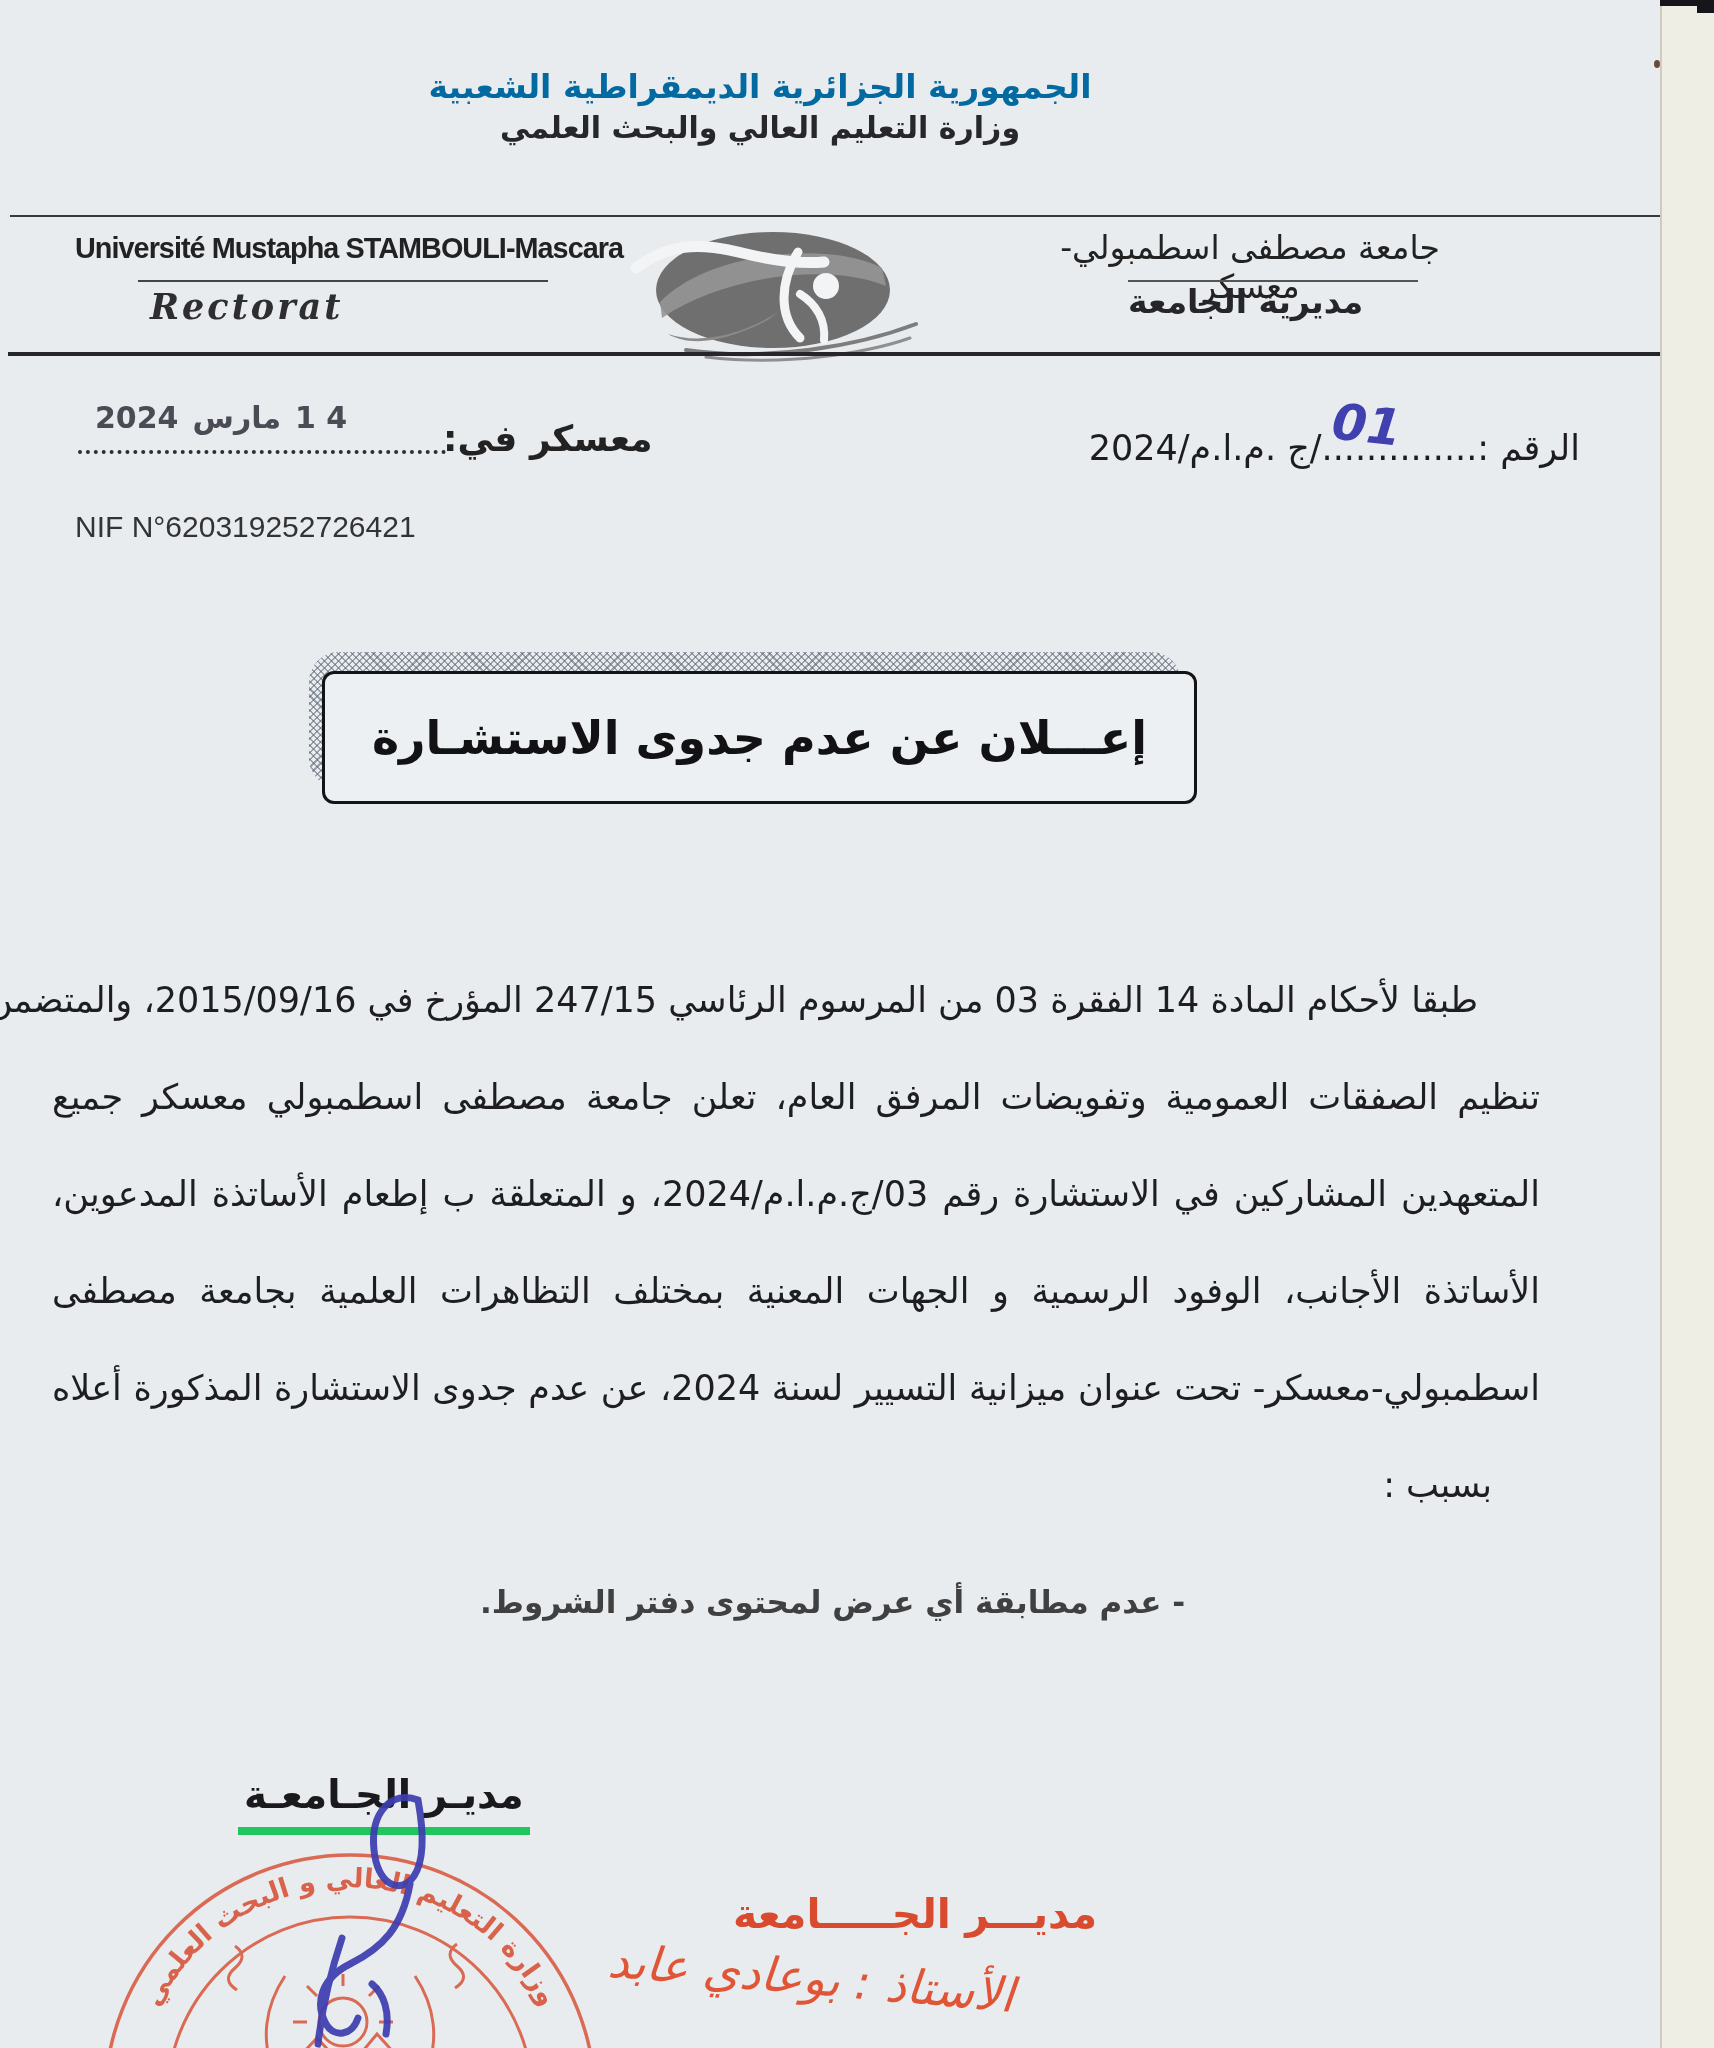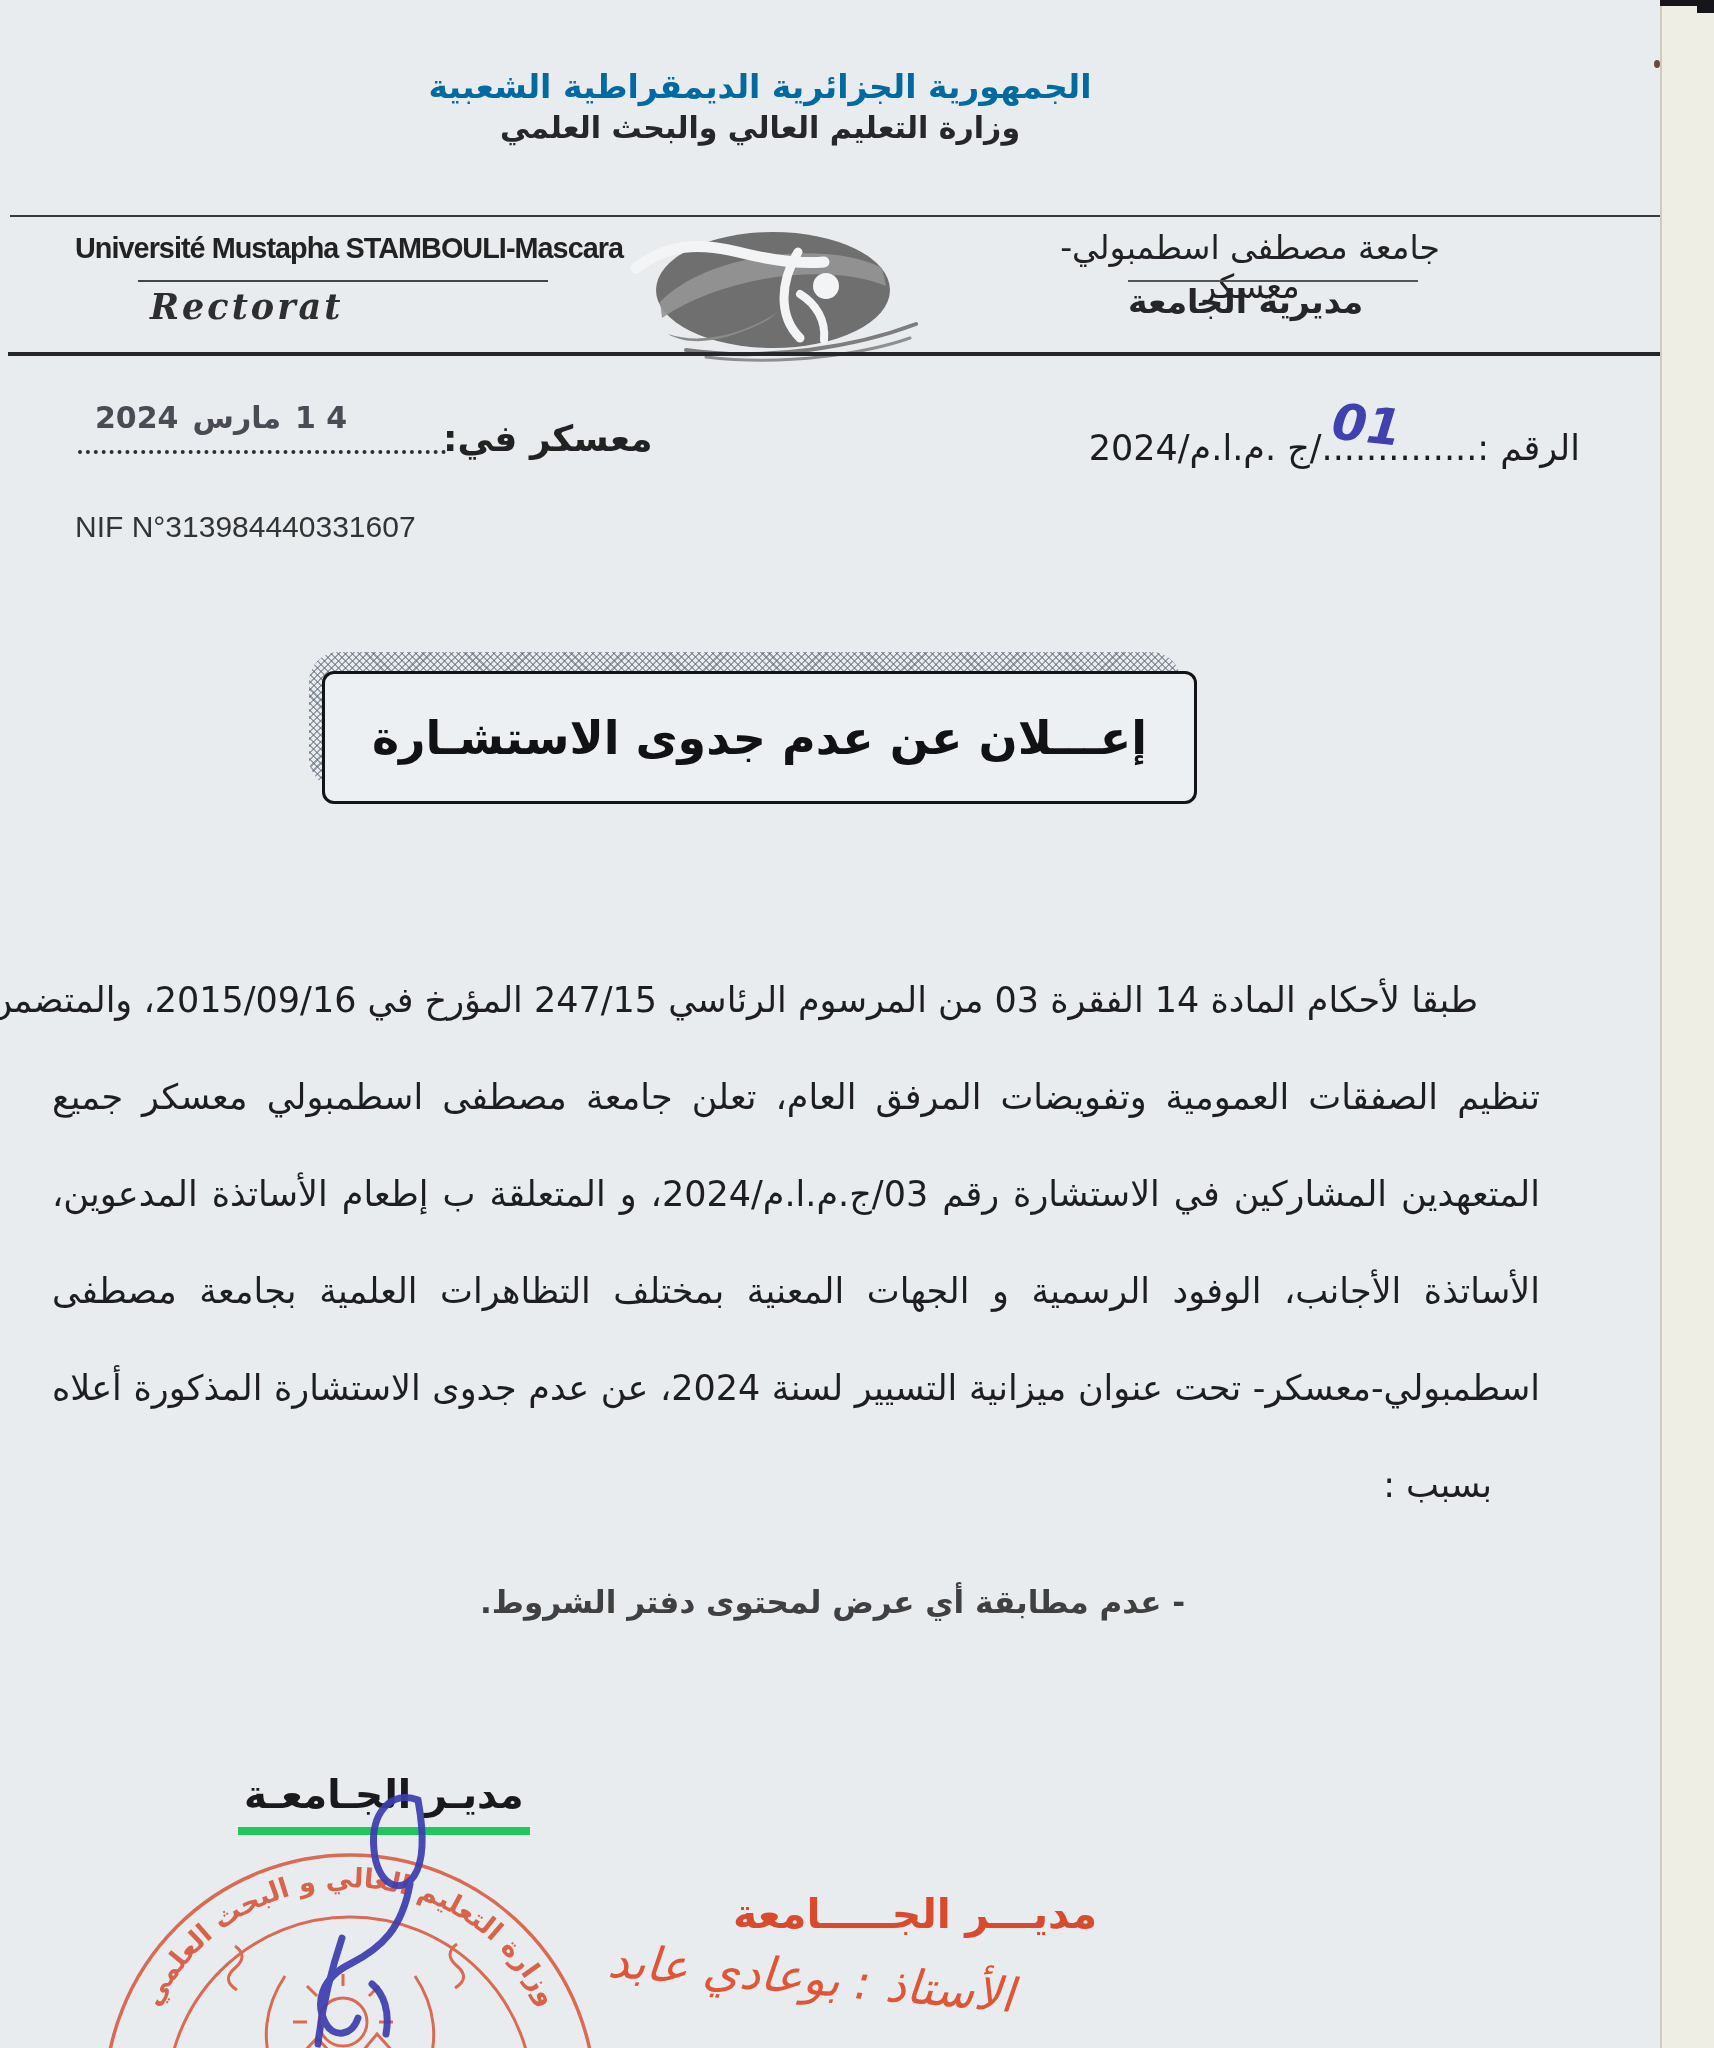--- a/index.html
+++ b/index.html
@@ -116,21 +116,21 @@
   <div class="abs" id="ref-hand">01</div>
 
   <div class="abs" id="date-stamp">
     <span>2024</span>
     <span>مارس</span>
     <span>1 4</span>
   </div>
   <div class="abs" id="date-dots"></div>
   <div class="abs" id="place-line">معسكر في:</div>
 
-  <div class="abs" id="nif">NIF N°313984440331607</div>
+  <div class="abs" id="nif">NIF N°620319252726421</div>
 
   <div class="abs" id="title-wrap">
     <div id="title-shadow"></div>
     <div id="title-box">
       <div id="title-text">إعـــلان عن عدم جدوى الاستشـارة</div>
     </div>
   </div>
 
   <div class="abs" id="body">
     <div class="bline first">طبقا لأحكام المادة 14 الفقرة 03 من المرسوم الرئاسي 247/15 المؤرخ في 2015/09/16، والمتضمن</div>

